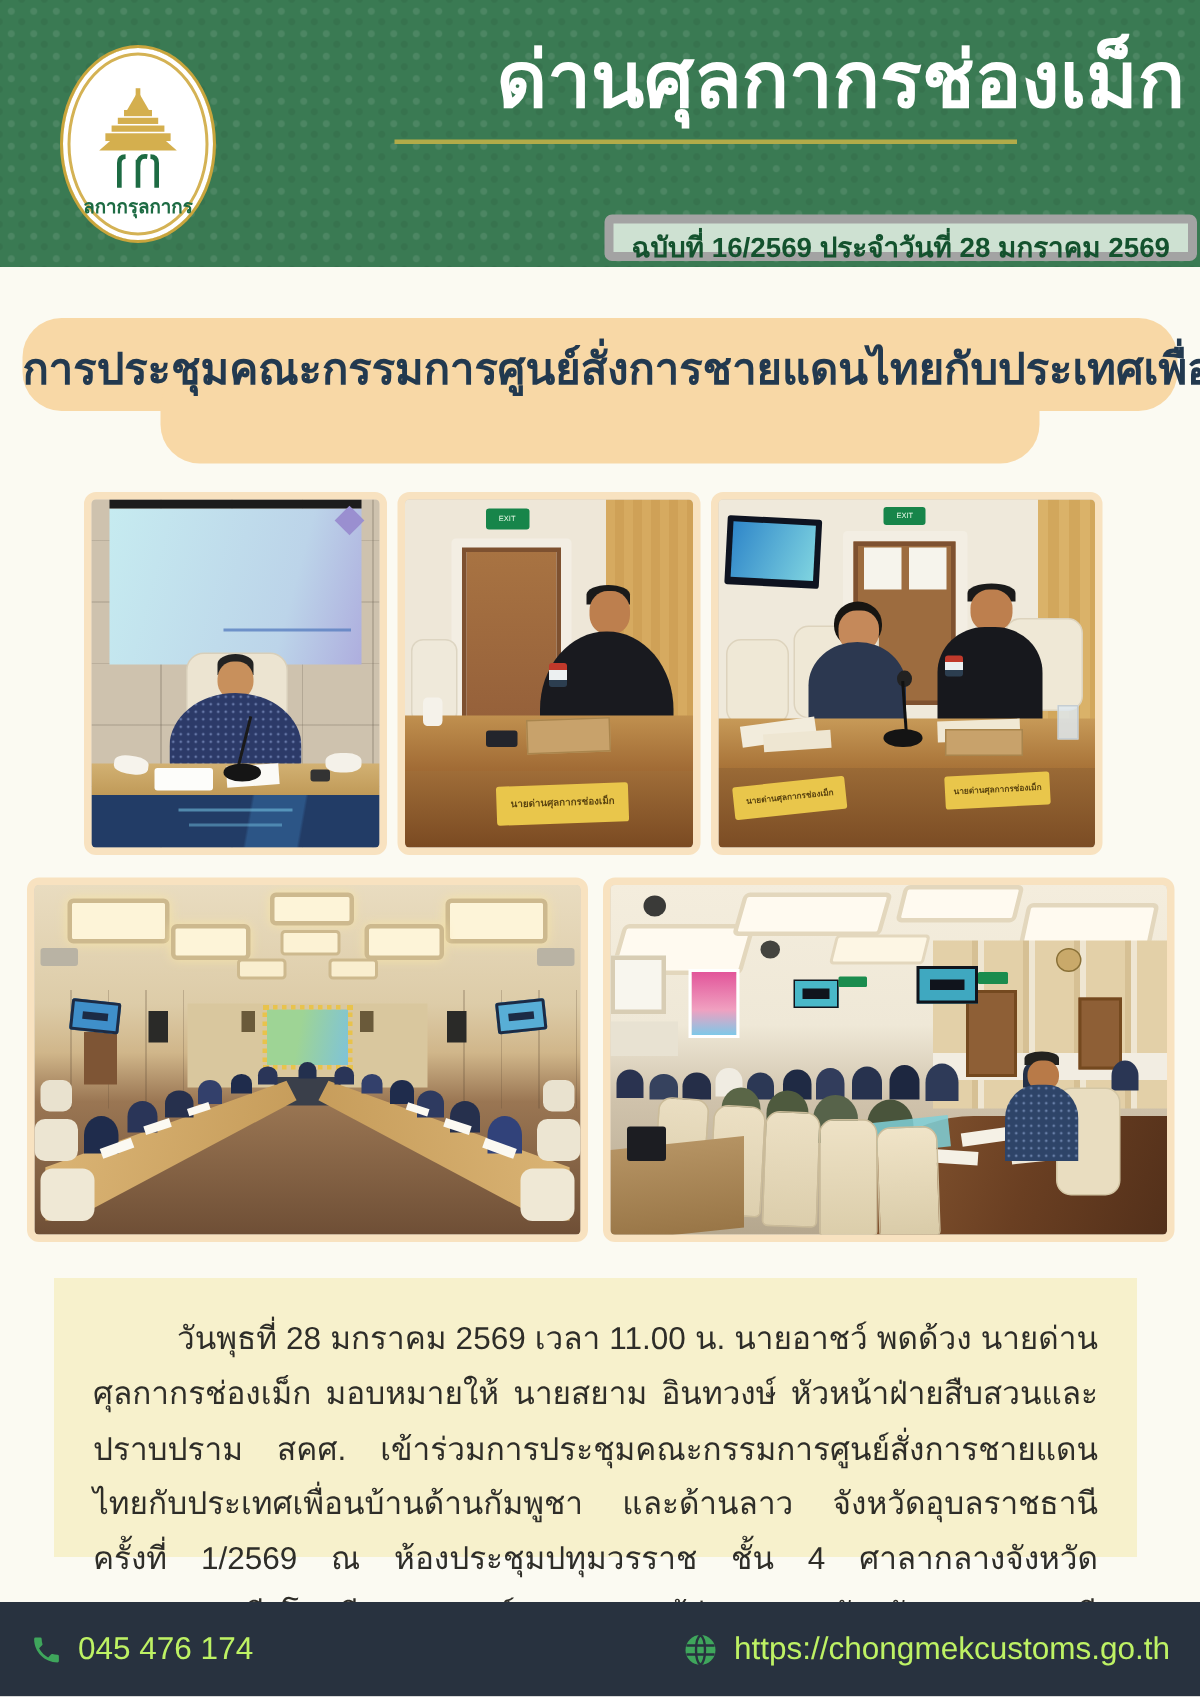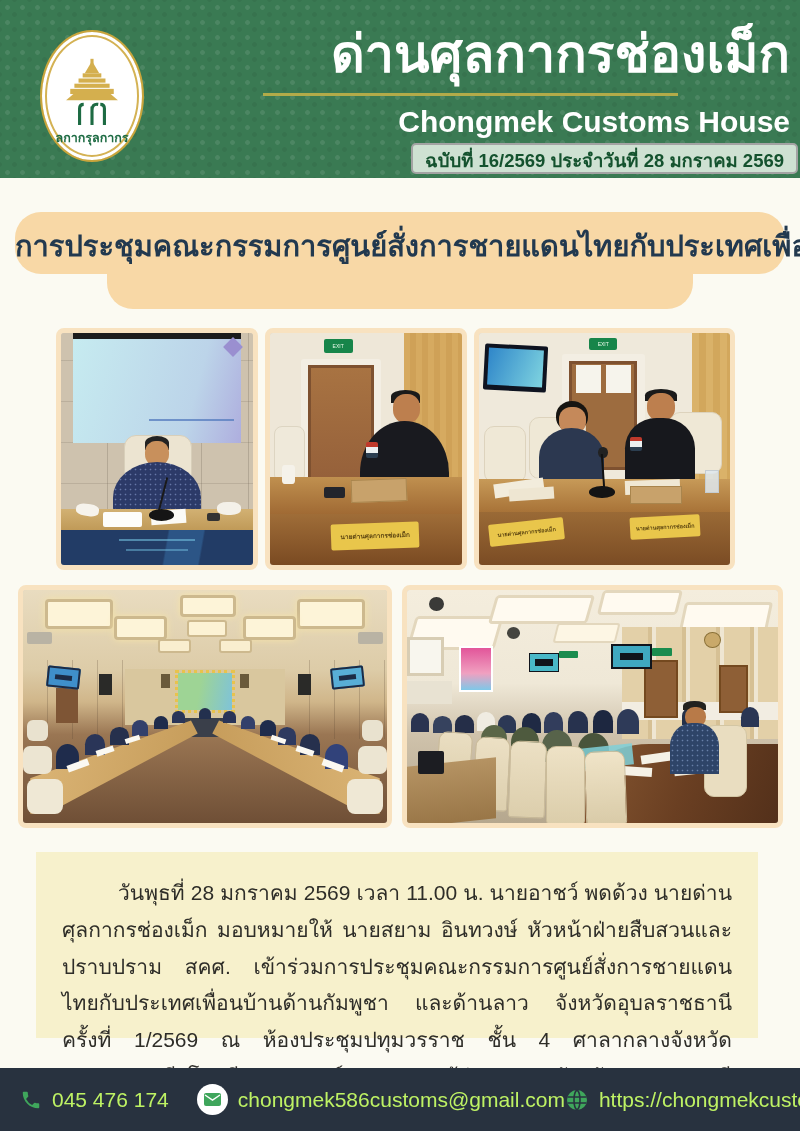--- a/index.html
+++ b/index.html
@@ -15,21 +15,21 @@
         border:2px solid #c9a53c;box-shadow:inset 0 0 0 3px #fff,inset 0 0 0 5px #d4b254;
         display:flex;flex-direction:column;align-items:center;justify-content:flex-end;
         padding-bottom:12px;box-sizing:border-box}
   .logo-label{font-size:12.5px;font-weight:bold;color:#1d6b43;white-space:nowrap}
   .hdr-titles{position:absolute;left:150px;right:10px;top:26px;text-align:right;color:#fff}
   .th-title{font-size:52px;font-weight:800;line-height:1.08;white-space:nowrap}
   .divider{width:415px;height:3px;background:#b2ab49;margin:11px auto 9px}
   .en-title{font-size:30px;font-weight:700;white-space:nowrap}
   .badge{position:absolute;right:2px;top:143px;height:31px;line-height:31px;padding:0 12px;
          background:#cee1d2;color:#14522e;font-size:18.5px;font-weight:600;border-radius:5px;
-         white-space:nowrap;border:2px solid #a3a3a3;box-sizing:border-box}
+         white-space:nowrap;border:6px solid #a3a3a3;box-sizing:border-box}
   
   .headline{position:absolute;left:15px;top:212px;width:770px;height:97px;color:#22394f;
             text-align:center;font-weight:800}
   .hl-bg-top{position:absolute;left:0;top:0;width:770px;height:62px;background:#f8d8a6;border-radius:26px}
   .hl-bg-bot{position:absolute;left:92px;top:34px;width:586px;height:63px;background:#f8d8a6;border-radius:26px}
   .hl-line{position:absolute;left:0;right:0;font-size:29px;white-space:nowrap}
   .hl-1{top:11px}.hl-2{top:55px}
   
   .photo{position:absolute;border:5px solid #f8e2c0;border-radius:8px;background:#d8d0c0;
          overflow:hidden;box-sizing:border-box}
@@ -66,21 +66,20 @@
         <rect x="7" y="29" width="42" height="5" fill="#d4af4e"></rect>
         <polygon points="3,40 53,40 46,34 10,34" fill="#d4af4e"></polygon>
         <path d="M16,64 V48 q0,-4 4,-4 M28,64 V46 M28,50 q0,-7 6,-6 M40,64 V48 q0,-4 -4,-4" stroke="#1d6b43" stroke-width="3" fill="none"></path>
       </svg>
       <span class="logo-label">ลกากรุลกากร</span>
     </div>
 
     <div class="hdr-titles">
       <div class="th-title">ด่านศุลกากรช่องเม็ก</div>
       <div class="divider"></div>
-      <div class="en-title">Chongmek Customs House</div>
     </div>
 
     <div class="badge">ฉบับที่ 16/2569 ประจำวันที่ 28 มกราคม 2569</div>
   </div>
 
   <div class="headline">
     <div class="hl-bg-top"></div>
     <div class="hl-bg-bot"></div>
     <div class="hl-line hl-1">การประชุมคณะกรรมการศูนย์สั่งการชายแดนไทยกับประเทศเพื่อนบ้าน</div>
   </div>
@@ -316,29 +315,20 @@
     <p class="body-text">วันพุธที่ 28 มกราคม 2569 เวลา 11.00 น. นายอาชว์ พดด้วง นายด่านศุลกากรช่องเม็ก มอบหมายให้ นายสยาม อินทวงษ์ หัวหน้าฝ่ายสืบสวนและปราบปราม สคศ. เข้าร่วมการประชุมคณะกรรมการศูนย์สั่งการชายแดนไทยกับประเทศเพื่อนบ้านด้านกัมพูชา และด้านลาว จังหวัดอุบลราชธานี ครั้งที่ 1/2569 ณ ห้องประชุมปทุมวรราช ชั้น 4 ศาลากลางจังหวัดอุบลราชธานี โดยมี นายณรงค์ เทพเสนา ผู้ว่าราชการจังหวัดอุบลราชธานี เป็นประธานการประชุม</p>
   </div>
 
   <div class="footer">
     <div class="f-item">
       <svg width="22" height="22" viewBox="0 0 24 24">
         <path fill="#3fa65c" d="M6.62 10.79a15.05 15.05 0 006.59 6.59l2.2-2.2a1 1 0 011.01-.24c1.12.37 2.33.57 3.58.57a1 1 0 011 1V20a1 1 0 01-1 1C10.61 21 3 13.39 3 3.99a1 1 0 011-1h3.5a1 1 0 011 1c0 1.25.2 2.45.57 3.57a1 1 0 01-.25 1.02l-2.2 2.21z"></path>
       </svg>
       <span>045 476 174</span>
     </div>
-    <div class="f-item f-email">
-      <span class="mail-circle">
-        <svg width="17" height="13" viewBox="0 0 17 13">
-          <rect width="17" height="13" rx="2" fill="#3fa65c"></rect>
-          <path d="M1 2l7.5 5.2L16 2" stroke="#ffffff" stroke-width="1.4" fill="none"></path>
-        </svg>
-      </span>
-      <span>chongmek586customs@gmail.com</span>
-    </div>
     <div class="f-item f-web">
       <svg width="24" height="24" viewBox="0 0 24 24">
         <circle cx="12" cy="12" r="10" fill="#3fa65c"></circle>
         <path d="M12 2c-4 2.8-4 17.2 0 20M12 2c4 2.8 4 17.2 0 20M2.6 9h18.8M2.6 15h18.8" stroke="#28323f" stroke-width="1.6" fill="none"></path>
       </svg>
       <span>https://chongmekcustoms.go.th</span>
     </div>
   </div>
 
 </div>

